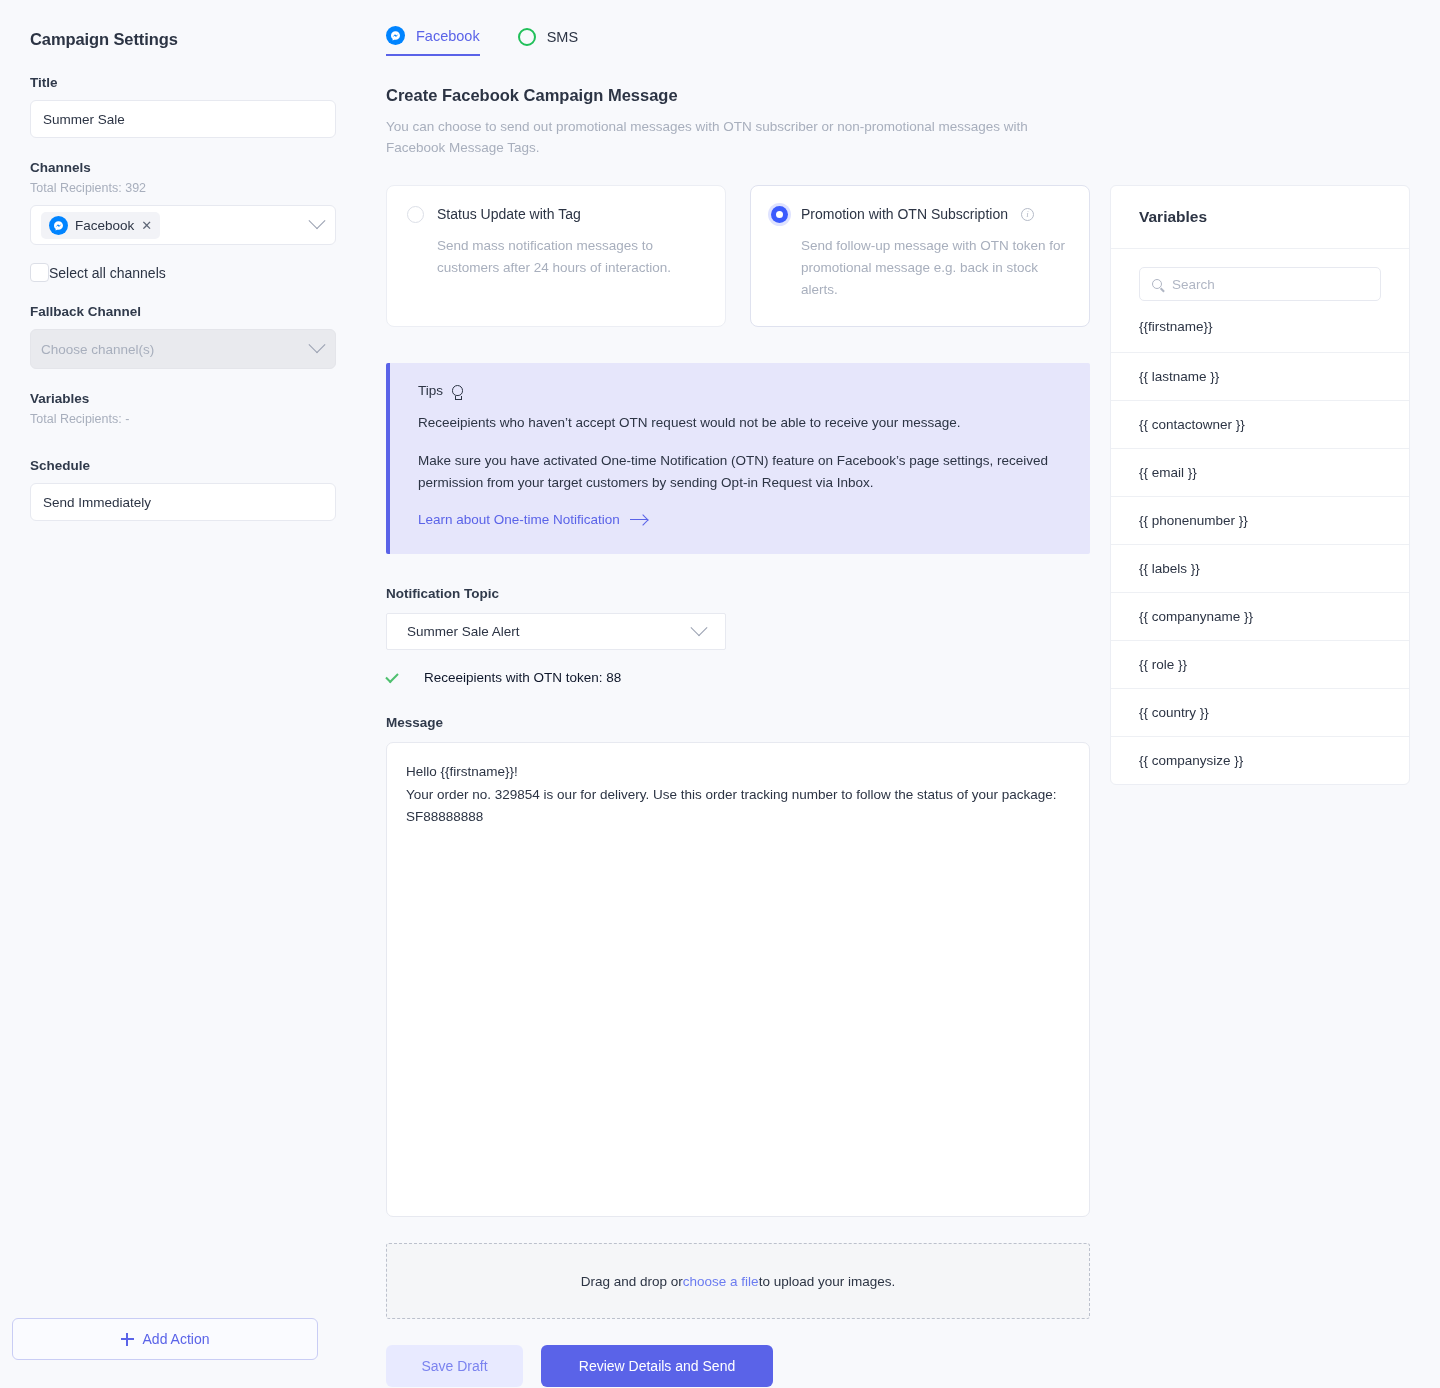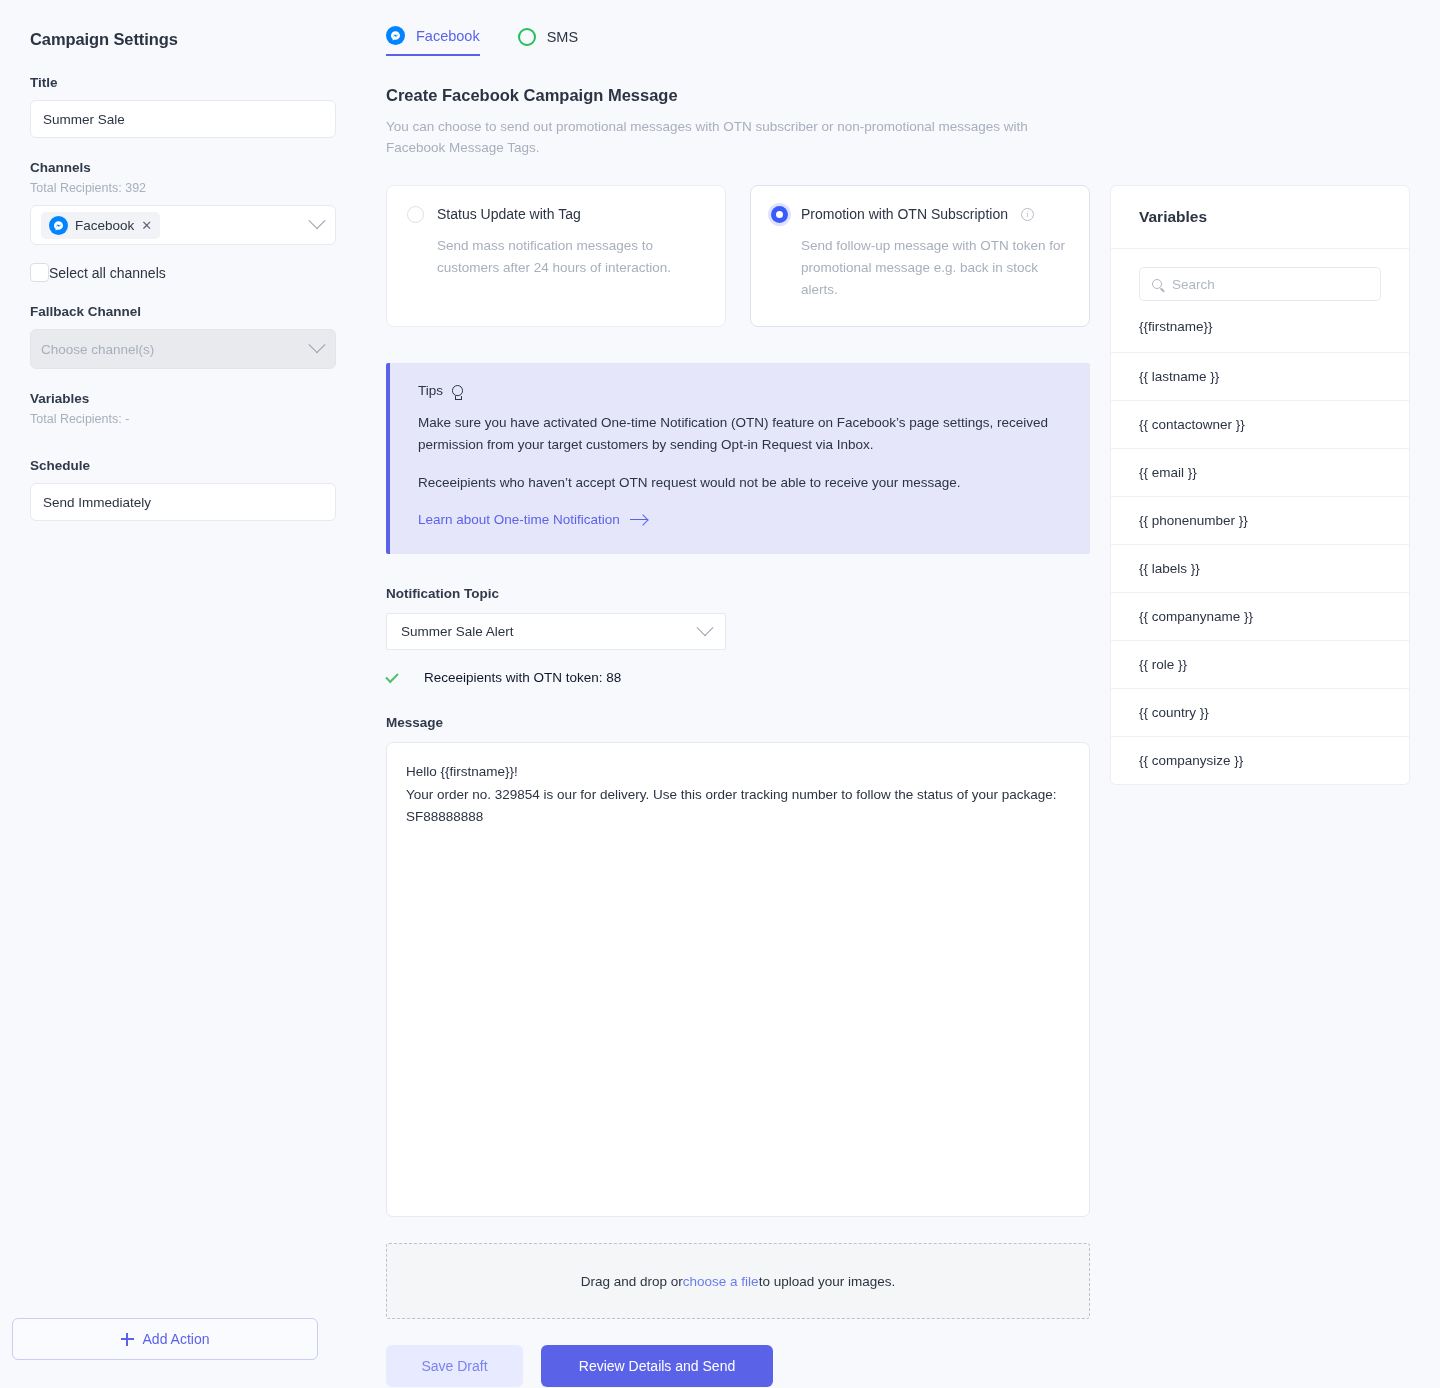--- a/index.html
+++ b/index.html
@@ -314,21 +314,21 @@
   }
   .topic-select {
     width: 340px;
     height: 37px;
     background: #fff;
     border: 1px solid #e7e9f0;
     border-radius: 2px;
     display: flex;
     align-items: center;
     justify-content: space-between;
-    padding: 0 14px;
+    padding: 0 20px;
     font-size: 13.5px;
     color: #2c3444;
     margin-bottom: 20px;
   }
   .otn-status {
     display: flex;
     align-items: center;
     gap: 26px;
     font-size: 13.5px;
     color: #0f172a;
@@ -536,22 +536,22 @@
       </div>
       <div class="opt-desc">Send follow-up message with OTN token for promotional message e.g. back in stock alerts.</div>
     </div>
   </div>
 
   <div class="tips">
     <div class="tips-head">
       <span>Tips</span>
       <span class="bulb"></span>
     </div>
+    <div class="tips-p">Receeipients who haven’t accept OTN request would not be able to receive your message.</div>
     <div class="tips-p">Make sure you have activated One-time Notification (OTN) feature on Facebook’s page settings, received permission from your target customers by sending Opt-in Request via Inbox.</div>
-    <div class="tips-p">Receeipients who haven’t accept OTN request would not be able to receive your message.</div>
     <div class="tips-link">
       <span>Learn about One-time Notification</span>
       <span class="arrow-r"></span>
     </div>
   </div>
 
   <div class="sec-label">Notification Topic</div>
   <div class="topic-select">
     <span>Summer Sale Alert</span>
     <span class="chev"></span>

